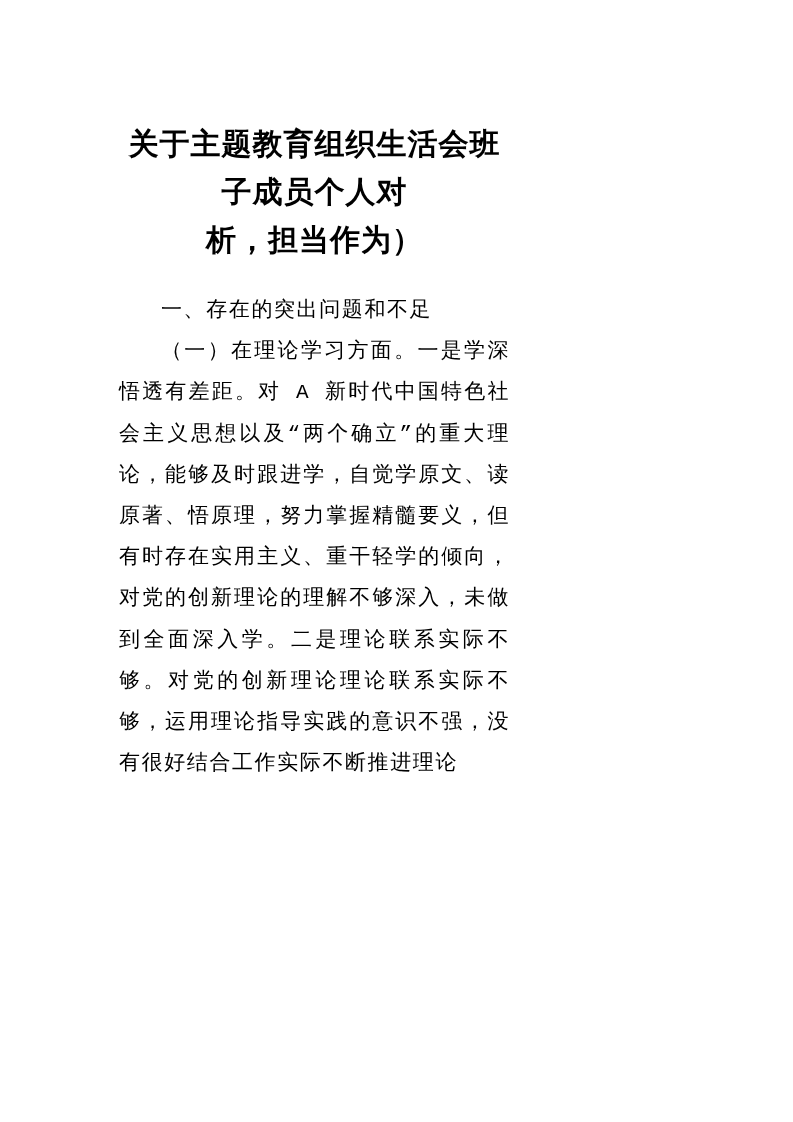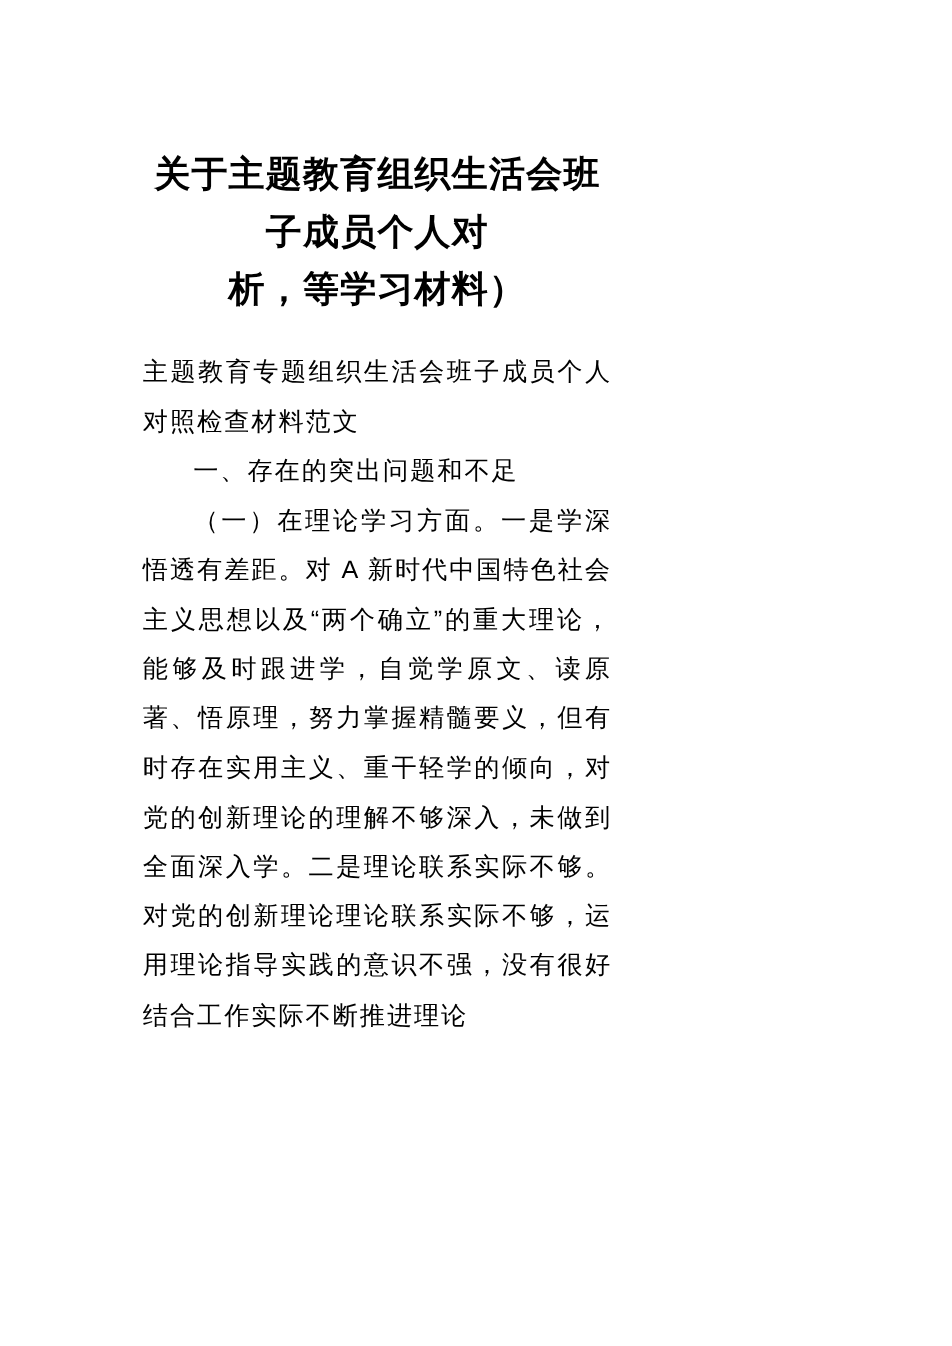--- a/index.html
+++ b/index.html
@@ -7,21 +7,21 @@
     padding: 0;
     background: #ffffff;
   }
   .page {
     position: relative;
     width: 629px;
     height: 1122px;
     background: #ffffff;
     overflow: hidden;
     color: #000000;
-    font-family: Liberation Sans, sans-serif;
+    font-family: Liberation Mono, monospace;
     box-sizing: border-box;
   }
   .doc {
     margin: 0 119px;
   }
   .title {
     margin-top: 122px;
     font-size: 30px;
     line-height: 48px;
     font-weight: 700;
@@ -49,23 +49,22 @@
   }
 </style>
 </head>
 <body>
 
 <div class="page">
   <div class="doc">
 
     <h1 class="title">
       <span class="t-line">关于主题教育组织生活会班子成员个人对</span>
-      <span class="t-line">析，等学习材料）</span>
+      <span class="t-line">析，担当作为）</span>
     </h1>
 
     <div class="body-text">
-      <p>主题教育专题组织生活会班子成员个人对照检查材料范文</p>
       <p class="indent">一、存在的突出问题和不足</p>
       <p class="indent">（一）在理论学习方面。一是学深悟透有差距。对 A 新时代中国特色社会主义思想以及“两个确立”的重大理论，能够及时跟进学，自觉学原文、读原著、悟原理，努力掌握精髓要义，但有时存在实用主义、重干轻学的倾向，对党的创新理论的理解不够深入，未做到全面深入学。二是理论联系实际不够。对党的创新理论理论联系实际不够，运用理论指导实践的意识不强，没有很好结合工作实际不断推进理论</p>
     </div>
 
   </div>
 </div>
 
 </body></html>

